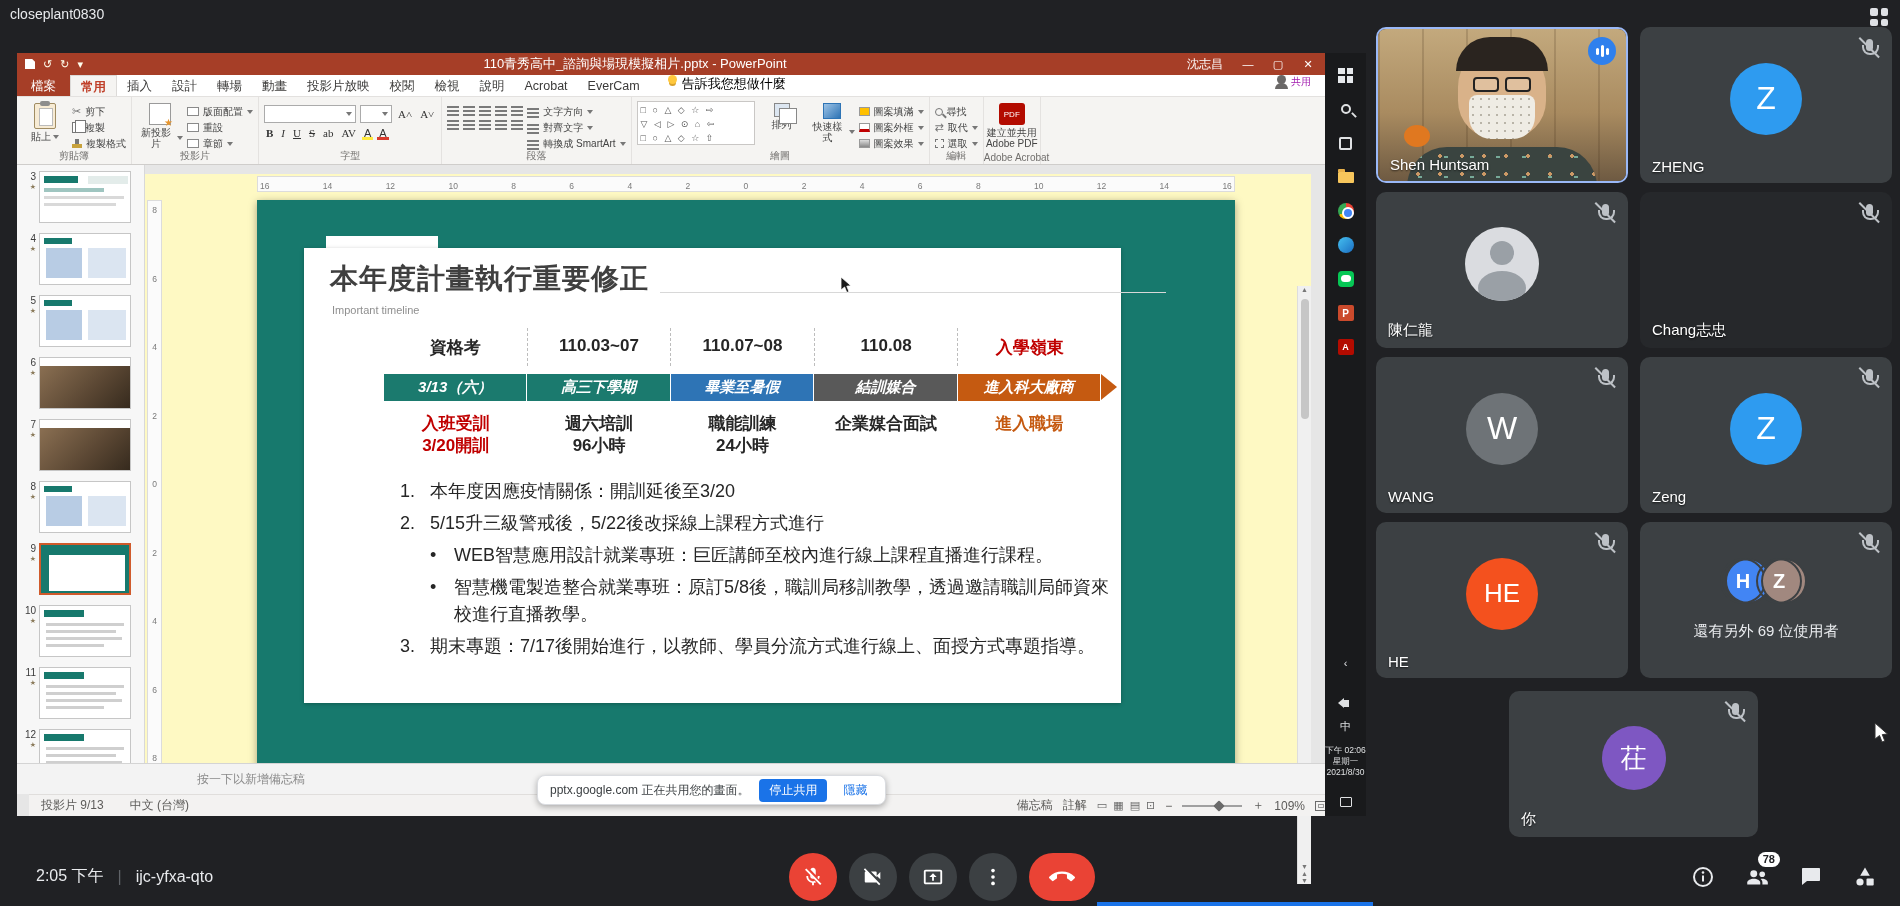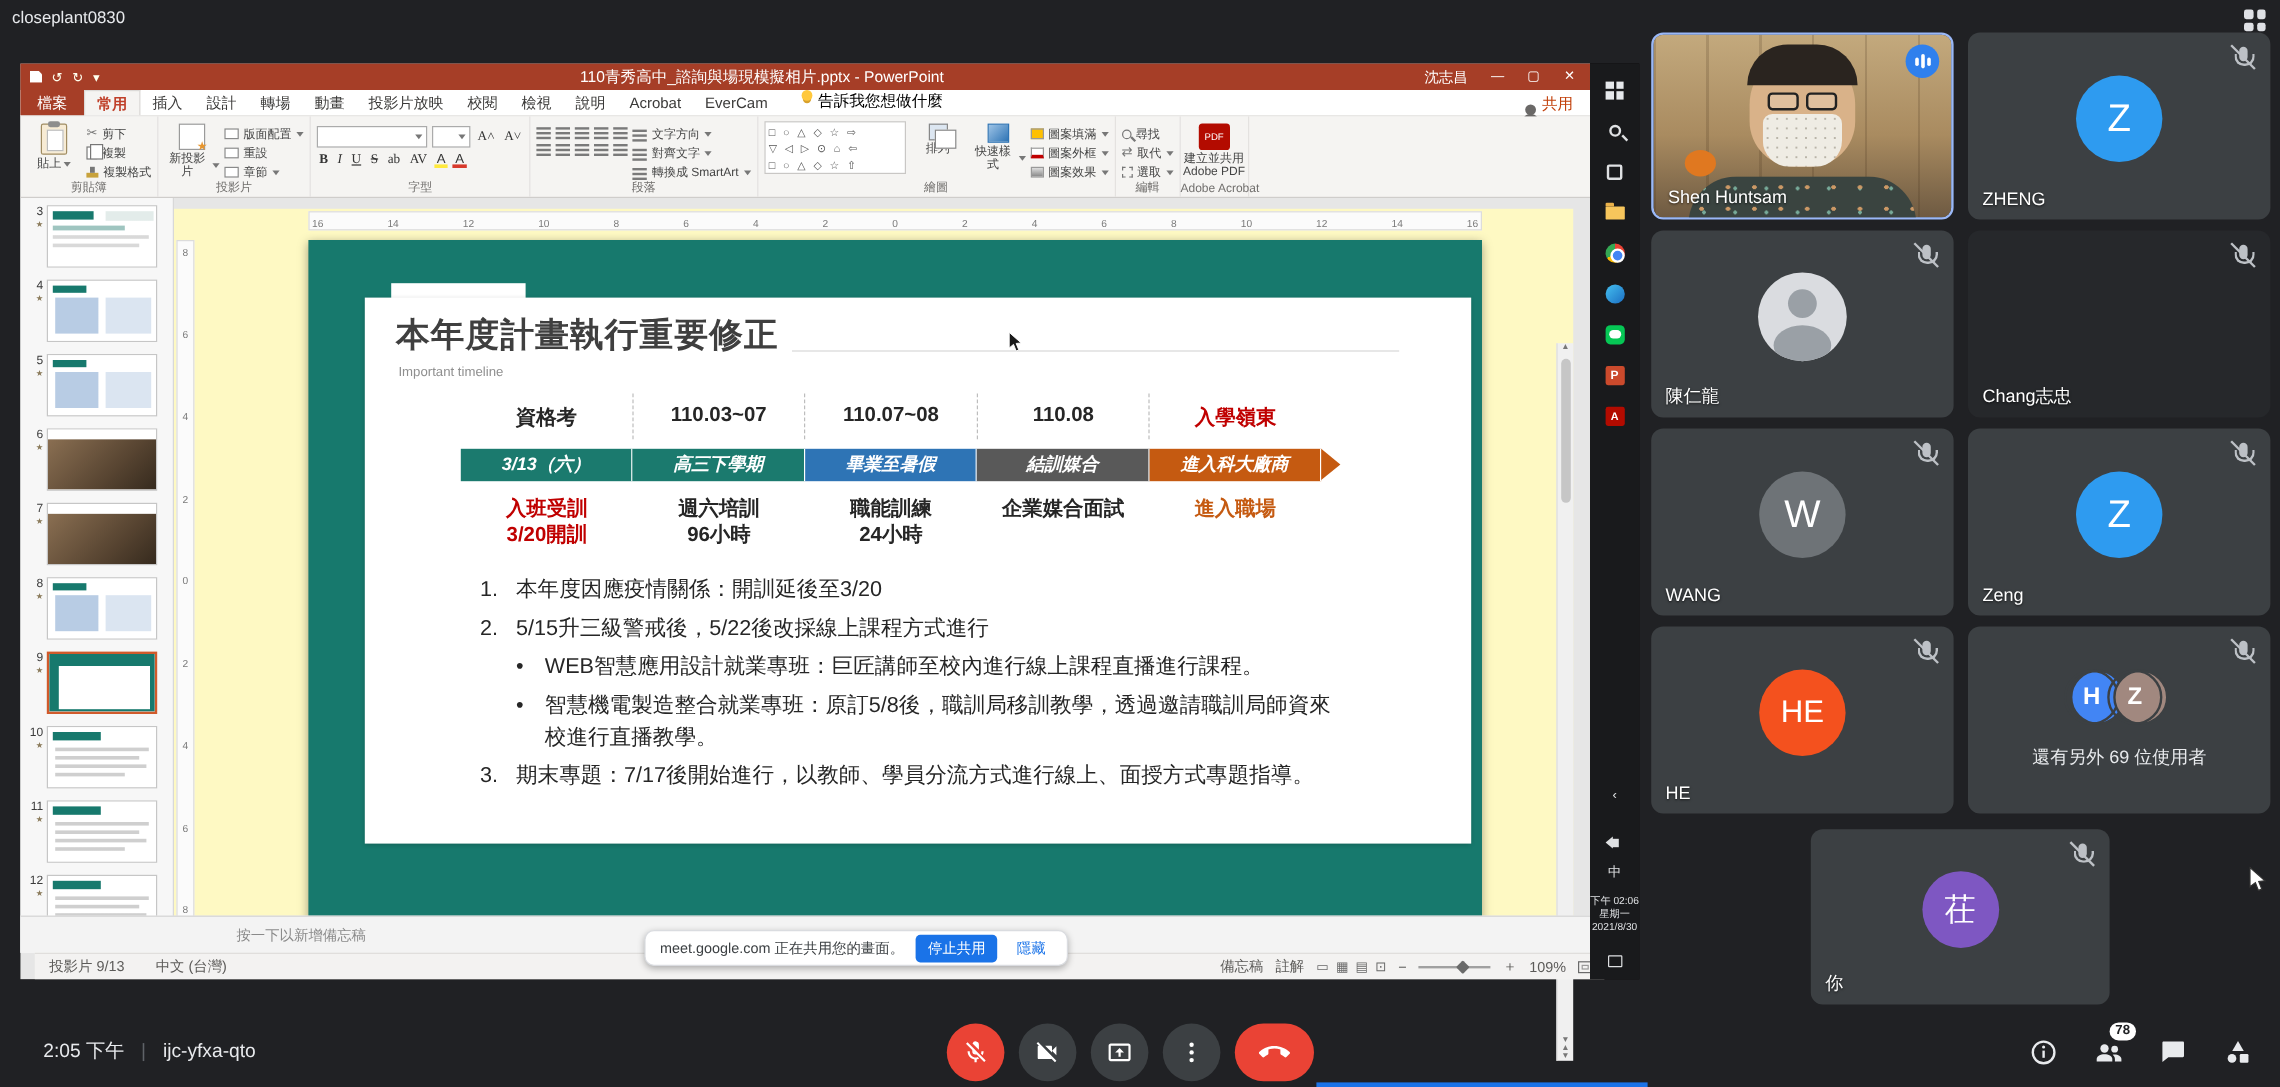--- a/index.html
+++ b/index.html
@@ -23,21 +23,21 @@
   .winbtns{display:flex;gap:0;margin-right:2px}
   .winbtns span{width:30px;text-align:center;font-size:11px;line-height:22px}
 
   .tabrow{position:absolute;left:0;top:22px;width:100%;height:22px;background:#fff;display:flex;align-items:stretch;border-bottom:1px solid #e3e1df}
   .tabs{display:flex}
   .tab{padding:0 10px;font-size:12.5px;line-height:22px;color:#3b3a39;white-space:nowrap}
   .tab.t-file{background:#a63e27;color:#fff;padding:0 14px}
   .tab.t-sel{color:#c0402a;background:#f5f4f2;border:1px solid #dcdad8;border-bottom:none;font-weight:bold}
   .tellme{display:flex;align-items:flex-start;gap:5px;margin-left:18px;color:#000000;font-size:13px}
   .bulb{width:9px;height:9px;border-radius:50%;background:#ffc83d;box-shadow:0 3px 0 -1px #d8a12c}
-  .sharebtn{margin-left:auto;margin-right:14px;display:flex;align-items:flex-end;gap:5px;font-size:13px;color:#c2410c}
+  .sharebtn{margin-left:auto;margin-right:14px;display:flex;align-items:flex-start;gap:5px;font-size:10px;color:#a21caf}
   .shicon{width:9px;height:9px;border-radius:50%;background:#6a6867;position:relative}
   .shicon::after{content:"";position:absolute;left:-2px;top:8px;width:13px;height:6px;border-radius:6px 6px 0 0;background:#6a6867}
 
   
   .ribbon{position:absolute;left:0;top:44px;width:100%;height:68px;background:#f5f4f2;border-bottom:1px solid #cfcdcb;display:flex}
   .rgroup{position:relative;height:100%;border-right:1px solid #e4e2e0;padding:4px 5px 15px;display:flex;gap:4px}
   .glabel{position:absolute;bottom:1px;left:0;right:0;text-align:center;font-size:10px;color:#716f6d;white-space:nowrap}
   .bigbtn{width:46px;display:flex;flex-direction:column;align-items:center;gap:2px;padding-top:2px;font-size:10px;color:#444;text-align:center}
   .blabel{display:flex;align-items:center;gap:2px;line-height:11px}
   .caret{width:0;height:0;border-left:3px solid transparent;border-right:3px solid transparent;border-top:4px solid #777;display:inline-block}
@@ -90,21 +90,21 @@
   .s-photo .mini{background:linear-gradient(#ffffff,#ffffff) 0 0/92px 8px no-repeat,linear-gradient(135deg,#8a6f52,#574431 60%,#33281c) 0 8px/92px 44px no-repeat,#fff}
   .s-cur .mini{background:linear-gradient(#ffffff,#ffffff) 8px 10px/76px 36px no-repeat,#17796d}
   .s-text .mini{background:linear-gradient(#17796d,#17796d) 4px 4px/40px 7px no-repeat,linear-gradient(#cfcfcf,#cfcfcf) 6px 17px/78px 3px no-repeat,linear-gradient(#cfcfcf,#cfcfcf) 6px 24px/70px 3px no-repeat,linear-gradient(#cfcfcf,#cfcfcf) 6px 31px/76px 3px no-repeat,linear-gradient(#cfcfcf,#cfcfcf) 6px 38px/58px 3px no-repeat,#fff}
 
   
   .edit{position:absolute;left:128px;top:121px;width:1166px;height:598px;background:#fef9c3}
   .hruler{position:absolute;left:112px;top:2px;width:978px;height:16px;background:#fbfbfb;border:1px solid #dcdcdc;display:flex;justify-content:space-between;align-items:flex-end;padding:0 2px;font-size:8.5px;color:#7a7a7a}
   .vruler{position:absolute;left:2px;top:26px;width:15px;height:568px;background:#fbfbfb;border:1px solid #dcdcdc;display:flex;flex-direction:column;justify-content:space-between;align-items:center;padding:4px 0;font-size:8.5px;color:#7a7a7a}
   .slide{position:absolute;left:112px;top:26px;width:978px;height:568px;background:#17796d;box-shadow:0 2px 8px rgba(0,0,0,.35)}
   .slide-tab{position:absolute;left:69px;top:36px;width:112px;height:16px;background:#fff}
-  .card{position:absolute;left:47px;top:48px;width:922px;height:455px;background:#fff;box-shadow:0 1px 4px rgba(0,0,0,.25)}
+  .card{position:absolute;left:47px;top:48px;width:817px;height:455px;background:#fff;box-shadow:0 1px 4px rgba(0,0,0,.25)}
   .s-title{position:absolute;left:26px;top:12px;font-size:28px;font-weight:bold;color:#3f3f3f;letter-spacing:1px}
   .s-sub{position:absolute;left:28px;top:56px;font-size:11px;color:#8f8f8f}
   .s-line{position:absolute;left:356px;top:44px;width:506px;border-top:1px solid #d8d8d8}
   .tl-top{position:absolute;left:80px;top:80px;width:717px;height:38px;display:flex}
   .tt{flex:1;text-align:center;font-size:17px;font-weight:bold;color:#262626;padding-top:8px}
   .tt + .tt{border-left:1px dashed #bdbdbd}
   .tl-bar{position:absolute;left:80px;top:126px;width:717px;height:27px;display:flex}
   .tb{flex:1;display:flex;align-items:center;justify-content:center;color:#fff;font-size:15px;font-style:italic;font-weight:bold;border-right:1px solid #fff;white-space:nowrap}
   .tl-arrow{position:absolute;left:797px;top:126px;width:0;height:0;border-left:16px solid #c55a11;border-top:13.5px solid transparent;border-bottom:13.5px solid transparent}
   .tl-bot{position:absolute;left:80px;top:165px;width:717px;display:flex}
@@ -737,21 +737,21 @@
       <div class="tray tr-ime"><span>中</span></div>
       <div class="tray tr-clock">
         <div>下午 02:06</div>
         <div>星期一</div>
         <div>2021/8/30</div>
       </div>
       <div class="tray tr-notif"><span class="notifbox"></span></div>
     </div>
 
     <div class="toast">
-      <span>meet.google.com 正在共用您的畫面。</span>
+      <span>pptx.google.com 正在共用您的畫面。</span>
       <span class="stopbtn">停止共用</span>
       <span class="hidebtn">隱藏</span>
     </div>
   </div>
 
   <div class="tile p1 video">
     <div class="vbg"></div>
     <div class="v-body"></div>
     <div class="v-head"></div>
     <div class="v-hair"></div>

